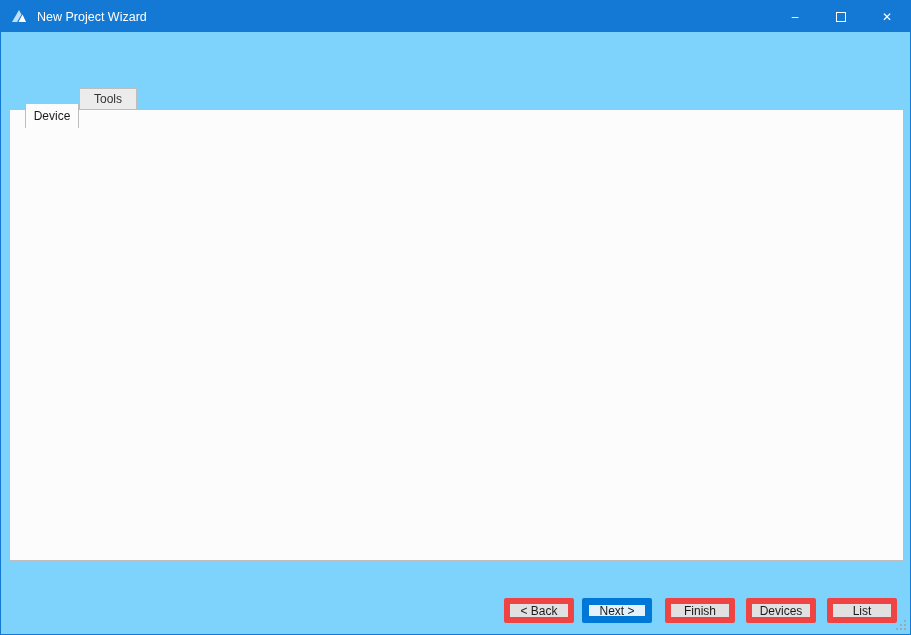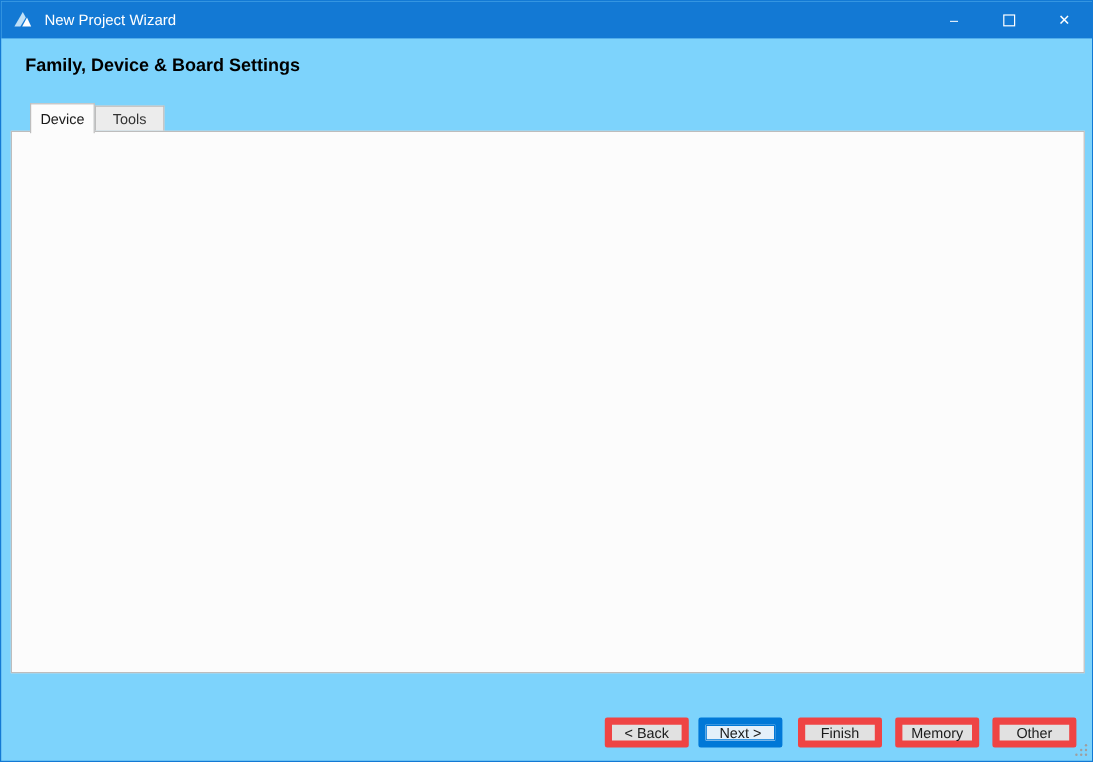--- a/index.html
+++ b/index.html
@@ -22,21 +22,21 @@
   .win-controls { margin-left:auto; display:flex; height:100%; }
   .win-btn { width:46px; height:100%; display:flex; align-items:center; justify-content:center; color:#fff; font-size:12px; }
   .max-glyph { width:10px; height:10px; border:1px solid #fff; display:block; }
   .close-glyph { font-size:12px; }
   
   .page-title { position:absolute; left:20px; top:45px; font-size:15px; font-weight:bold; color:#000; }
   .tab {
     position:absolute; display:flex; align-items:center; justify-content:center;
     border:1px solid #bdbdbd; border-bottom:none; font-size:12px;
   }
-  .tab-device { left:24px; top:85px; width:54px; height:25px; background:#fcfcfc; z-index:2; }
+  .tab-device { left:24px; top:102px; width:54px; height:25px; background:#fcfcfc; z-index:2; }
   .tab-board  { left:78px; top:87px; width:58px; height:21px; background:#ececec; z-index:0; color:#333; }
   .panel {
     position:absolute; left:8px; top:108px; width:895px; height:452px;
     background:#fcfcfc; border:1px solid #bdbdbd; z-index:1;
   }
   .desc { position:absolute; left:18px; width:872px; font-size:12px; white-space:nowrap; }
   .desc1 { top:121px; }
   .desc2 { top:139px; }
   .link { color:var(--link,#0563c1); text-decoration:underline; cursor:pointer; }
   .separator { position:absolute; left:18px; top:162px; width:867px; height:1px; background:#dcdcdc; }
@@ -135,21 +135,20 @@
       </div>
       <div class="win-btn">
         <span class="max-glyph"></span>
       </div>
       <div class="win-btn">
         <span class="close-glyph">✕</span>
       </div>
     </div>
   </div>
 
-  <div class="page-title">Family, Device &amp; Board Settings</div>
 
   <div class="tab tab-board">
     <span>Tools</span>
   </div>
   <div class="panel"></div>
   <div class="tab tab-device">
     <span>Device</span>
   </div>
 
   <div class="desc desc1">Select the family and device you want to target for compilation. You can install additional device support with the Install Devices command on the Tools menu.</div>
@@ -280,22 +279,22 @@
       <div class="thumb"></div>
       <div class="arrow right">
           <span>▶</span>
         </div>
     </div>
   </div>
 
   <div class="btn btn-back">&lt; Back</div>
   <div class="btn btn-next">Next &gt;</div>
   <div class="btn btn-finish">Finish</div>
-  <div class="btn btn-cancel">Memory</div>
-  <div class="btn btn-help">Other</div>
+  <div class="btn btn-cancel">Devices</div>
+  <div class="btn btn-help">List</div>
 
   <svg class="grip" viewBox="0 0 12 12">
     <circle cx="10" cy="2" r="1" fill="#9e9e9e"></circle>
     <circle cx="10" cy="6" r="1" fill="#9e9e9e"></circle>
     <circle cx="10" cy="10" r="1" fill="#9e9e9e"></circle>
     <circle cx="6" cy="6" r="1" fill="#9e9e9e"></circle>
     <circle cx="6" cy="10" r="1" fill="#9e9e9e"></circle>
     <circle cx="2" cy="10" r="1" fill="#9e9e9e"></circle>
   </svg>
 

